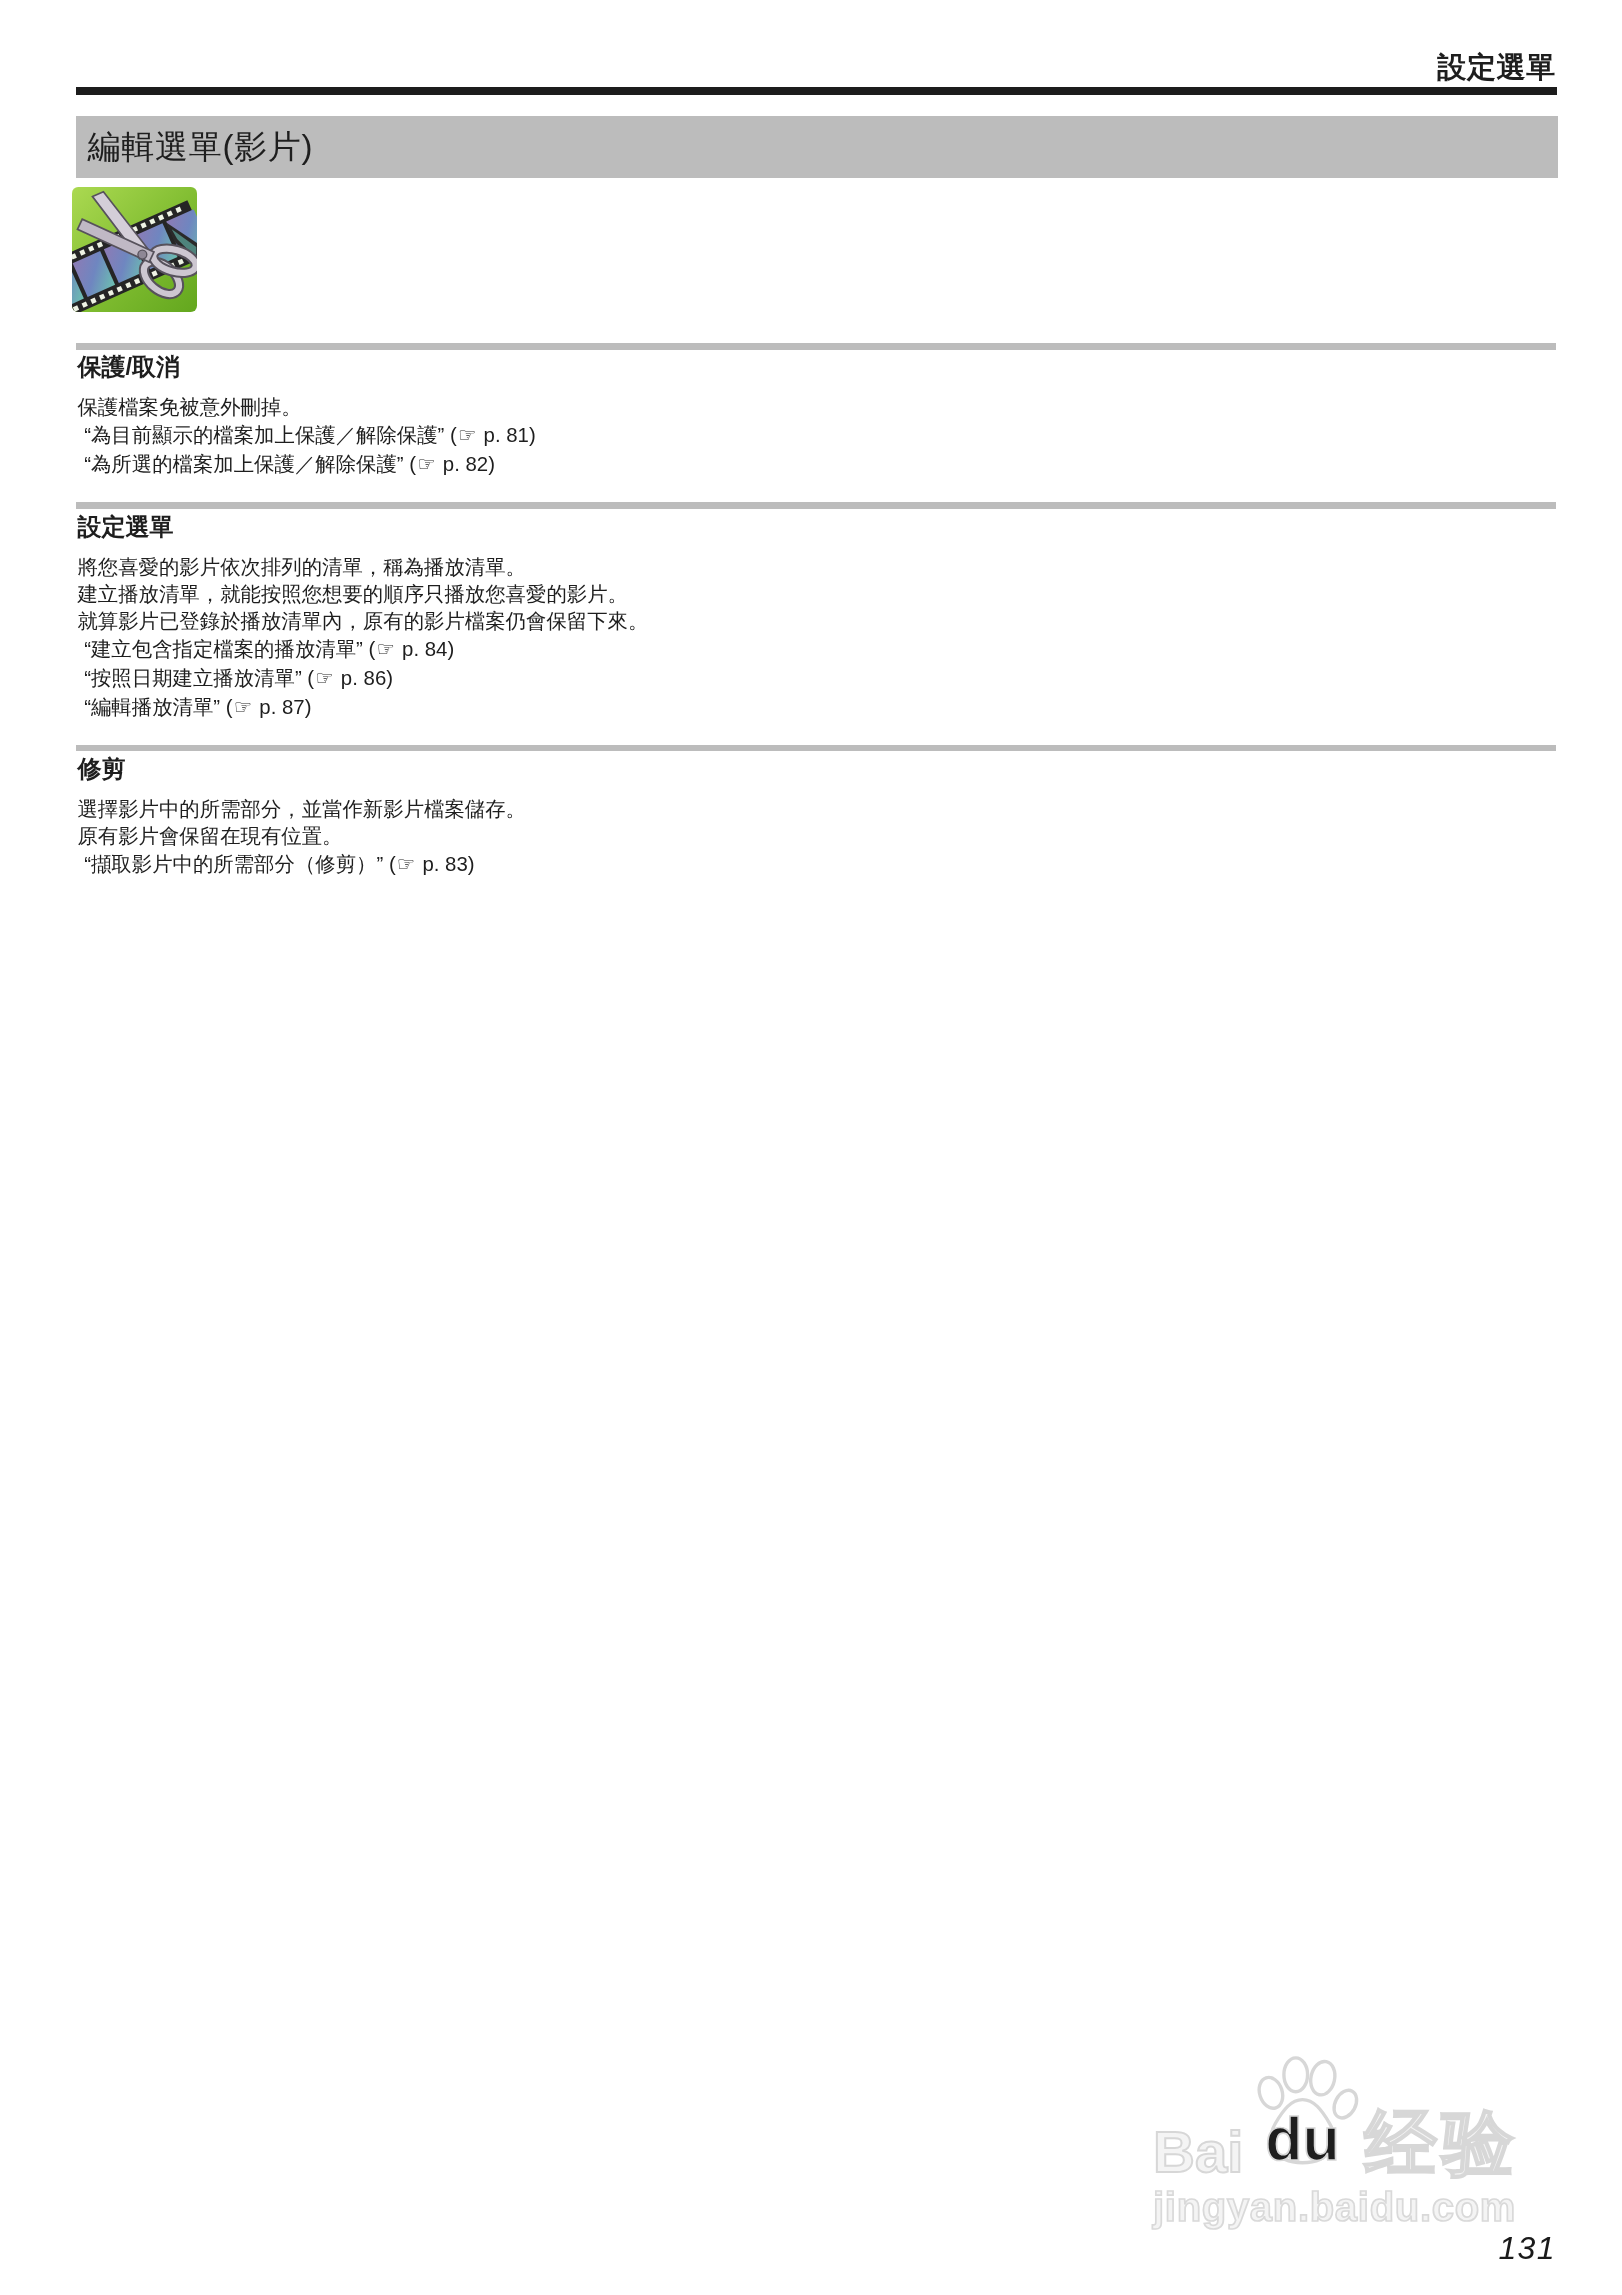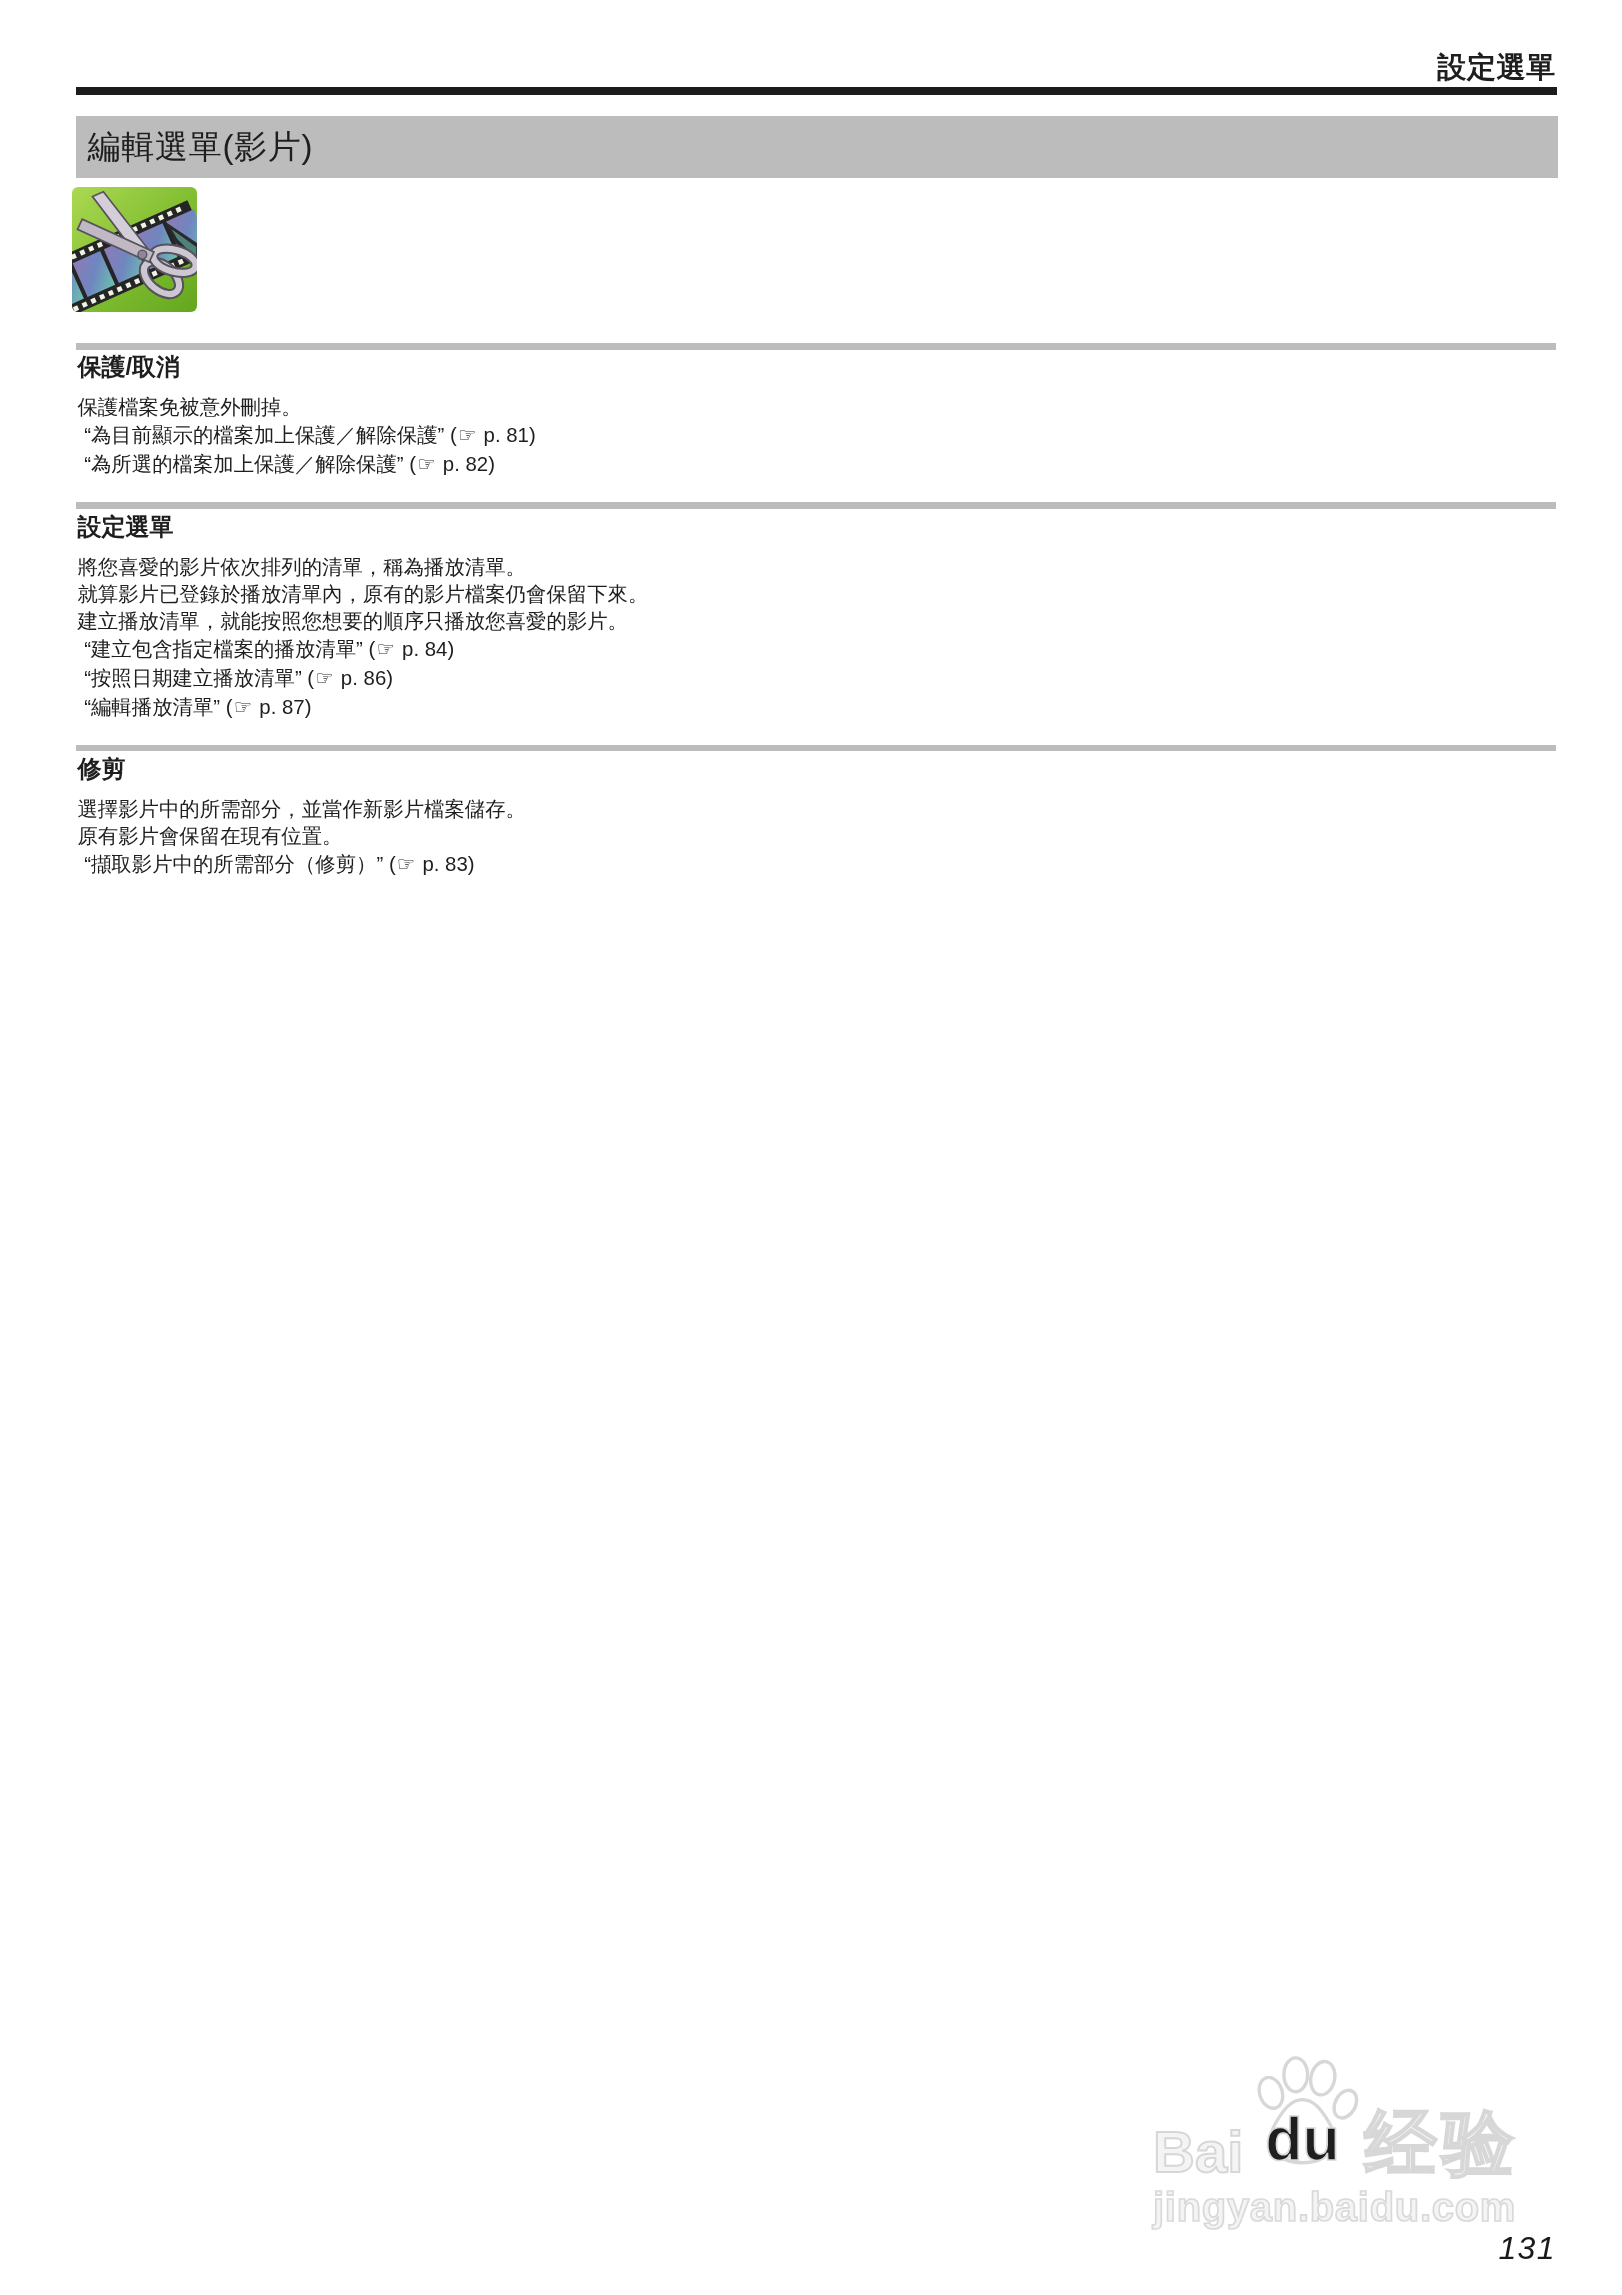--- a/index.html
+++ b/index.html
@@ -164,22 +164,22 @@
         <div class="sec-bar"></div>
         <h2>保護/取消</h2>
         <p class="first-item body-line">保護檔案免被意外刪掉。</p>
         <p class="link-line"><span>“為目前顯示的檔案加上保護／解除保護” </span><span>(<span class="ref-icon">☞</span>&nbsp;p. 81)</span></p>
         <p class="link-line"><span>“為所選的檔案加上保護／解除保護” </span><span>(<span class="ref-icon">☞</span>&nbsp;p. 82)</span></p>
       </section>
       <section>
         <div class="sec-bar"></div>
         <h2>設定選單</h2>
         <p class="first-item body-line">將您喜愛的影片依次排列的清單，稱為播放清單。</p>
+        <p class="body-line">建立播放清單，就能按照您想要的順序只播放您喜愛的影片。</p>
         <p class="body-line">就算影片已登錄於播放清單內，原有的影片檔案仍會保留下來。</p>
-        <p class="body-line">建立播放清單，就能按照您想要的順序只播放您喜愛的影片。</p>
         <p class="link-line"><span>“建立包含指定檔案的播放清單” </span><span>(<span class="ref-icon">☞</span>&nbsp;p. 84)</span></p>
         <p class="link-line"><span>“按照日期建立播放清單” </span><span>(<span class="ref-icon">☞</span>&nbsp;p. 86)</span></p>
         <p class="link-line"><span>“編輯播放清單” </span><span>(<span class="ref-icon">☞</span>&nbsp;p. 87)</span></p>
       </section>
       <section>
         <div class="sec-bar"></div>
         <h2>修剪</h2>
         <p class="first-item body-line">選擇影片中的所需部分，並當作新影片檔案儲存。</p>
         <p class="body-line">原有影片會保留在現有位置。</p>
         <p class="link-line"><span>“擷取影片中的所需部分（修剪）” </span><span>(<span class="ref-icon">☞</span>&nbsp;p. 83)</span></p>

